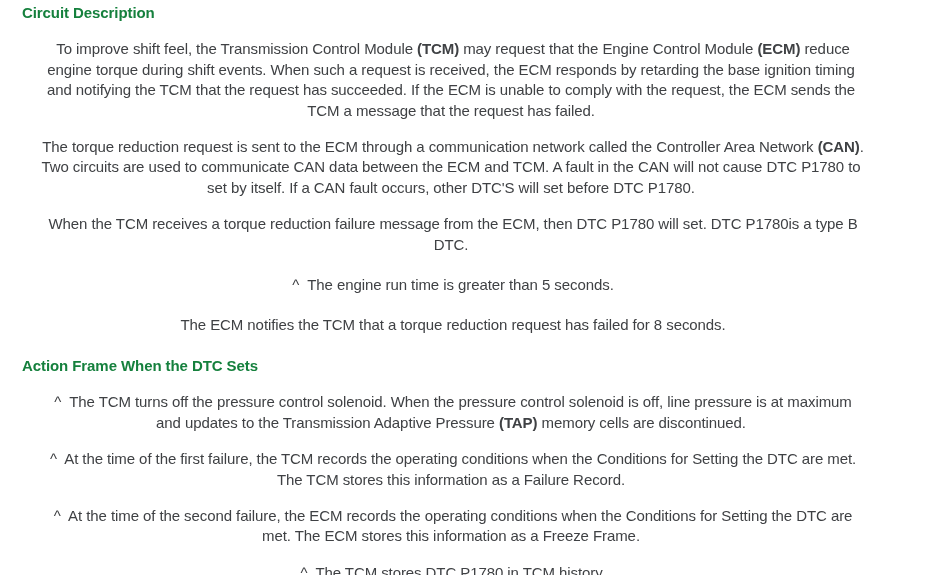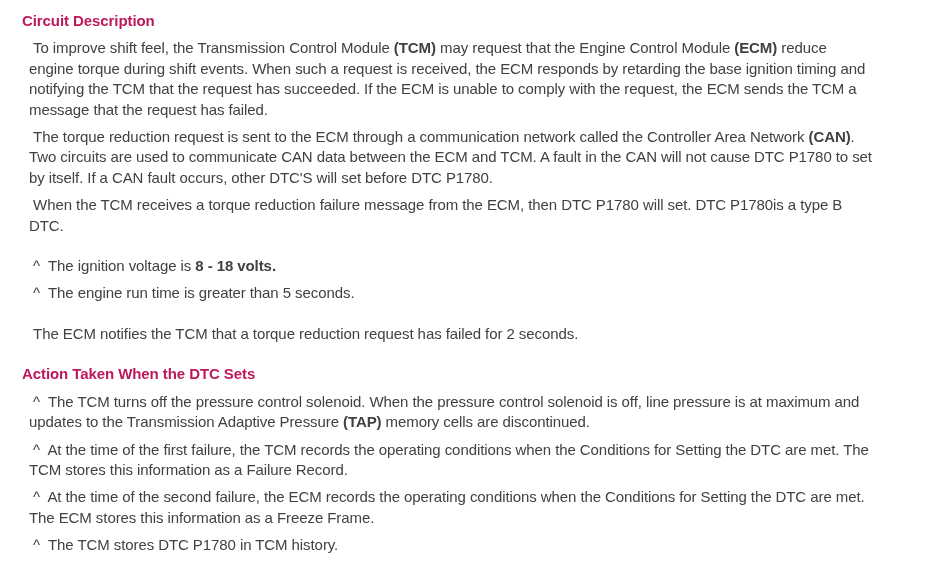--- a/index.html
+++ b/index.html
@@ -17,48 +17,47 @@
     font-family: "Liberation Sans", sans-serif;
     font-size: 15px;
     line-height: 20.4px;
     letter-spacing: -0.08px;
     color: #3f4144;
   }
   .sec { margin: 0 0 20px 0; }
   .sec:last-child { margin-bottom: 0; }
   .heading {
     font-weight: 700;
-    color: #be185d;
+    color: #15803d;
     white-space: pre-wrap;
-    margin-top: 8px;
   }
   .block {
-    margin: 7px;
+    margin: 16px;
     white-space: pre-wrap;
+    text-align: center;
   }
   .seg.bold { font-weight: 700; }
   .marker { color: #3f4144; }
 </style>
 </head>
 <body>
 
 <div class="doc" id="doc">
     <section class="sec">
       <div class="heading">Circuit Description</div>
       <p class="block paragraph"><span class="seg"> To improve shift feel, the Transmission Control Module </span><span class="seg bold">(TCM)</span><span class="seg"> may request that the Engine Control Module </span><span class="seg bold">(ECM)</span><span class="seg"> reduce engine torque during shift events. When such a request is received, the ECM responds by retarding the base ignition timing and notifying the TCM that the request has succeeded. If the ECM is unable to comply with the request, the ECM sends the TCM a message that the request has failed.</span></p>
       <p class="block paragraph"><span class="seg"> The torque reduction request is sent to the ECM through a communication network called the Controller Area Network </span><span class="seg bold">(CAN)</span><span class="seg">. Two circuits are used to communicate CAN data between the ECM and TCM. A fault in the CAN will not cause DTC P1780 to set by itself. If a CAN fault occurs, other DTC'S will set before DTC P1780.</span></p>
       <p class="block paragraph"><span class="seg"> When the TCM receives a torque reduction failure message from the ECM, then DTC P1780 will set. DTC P1780is a type B DTC.</span></p>
     </section>
     <section class="sec">
-      <p class="block bullet"><span class="marker"> ^  </span><span class="seg">The ignition voltage is </span><span class="seg bold">8 - 18 volts.</span></p>
       <p class="block bullet"><span class="marker"> ^  </span><span class="seg">The engine run time is greater than 5 seconds.</span></p>
     </section>
     <section class="sec">
-      <p class="block paragraph"><span class="seg"> The ECM notifies the TCM that a torque reduction request has failed for 2 seconds.</span></p>
+      <p class="block paragraph"><span class="seg"> The ECM notifies the TCM that a torque reduction request has failed for 8 seconds.</span></p>
     </section>
     <section class="sec">
-      <div class="heading">Action Taken When the DTC Sets</div>
+      <div class="heading">Action Frame When the DTC Sets</div>
       <p class="block bullet"><span class="marker"> ^  </span><span class="seg">The TCM turns off the pressure control solenoid. When the pressure control solenoid is off, line pressure is at maximum and updates to the Transmission Adaptive Pressure </span><span class="seg bold">(TAP)</span><span class="seg"> memory cells are discontinued.</span></p>
       <p class="block bullet"><span class="marker"> ^  </span><span class="seg">At the time of the first failure, the TCM records the operating conditions when the Conditions for Setting the DTC are met. The TCM stores this information as a Failure Record.</span></p>
       <p class="block bullet"><span class="marker"> ^  </span><span class="seg">At the time of the second failure, the ECM records the operating conditions when the Conditions for Setting the DTC are met. The ECM stores this information as a Freeze Frame.</span></p>
       <p class="block bullet"><span class="marker"> ^  </span><span class="seg">The TCM stores DTC P1780 in TCM history.</span></p>
     </section>
   </div>
 
 </body></html>

